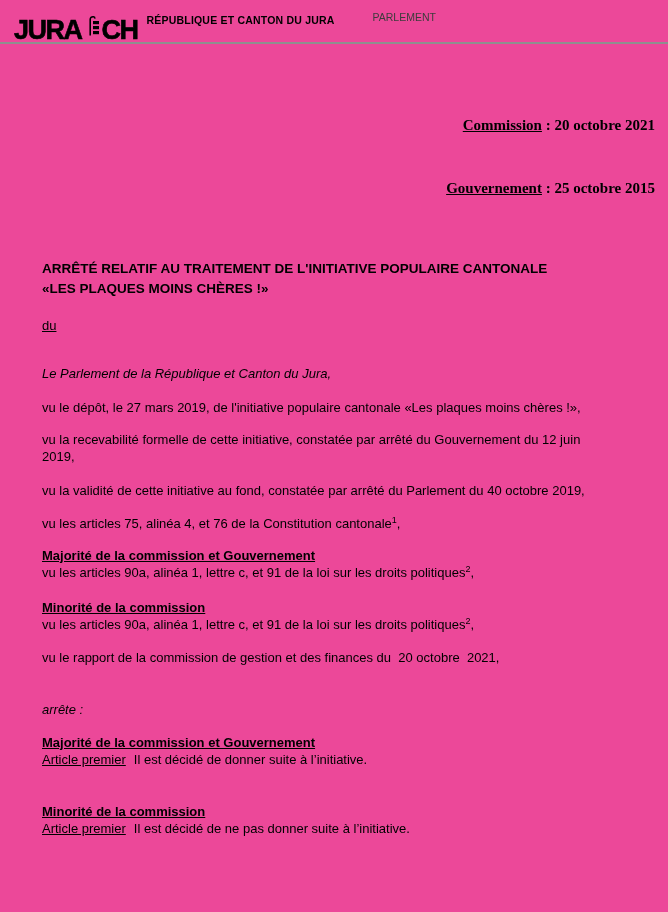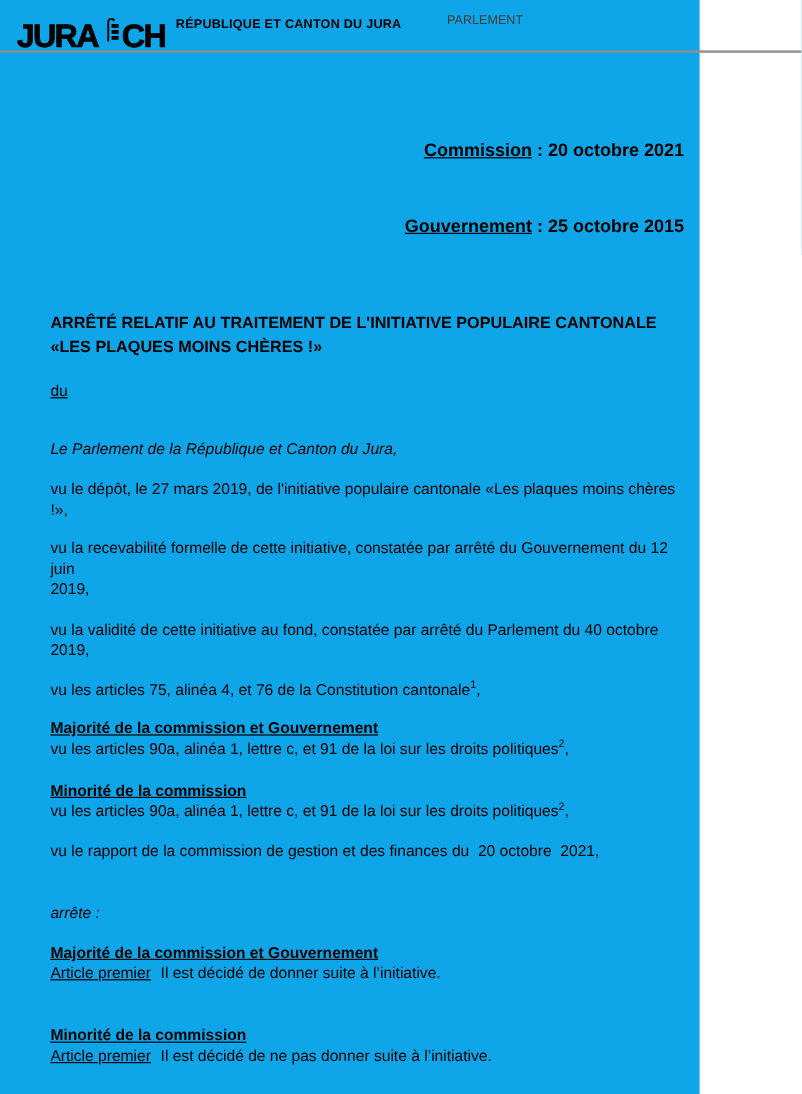--- a/index.html
+++ b/index.html
@@ -9,23 +9,23 @@
   }
   body {
     width: 668px;
     height: 912px;
     overflow: hidden;
     font-family: "Liberation Sans", "DejaVu Sans", sans-serif;
     color: #000;
   }
   .page {
     position: relative;
-    width: 583px;
+    width: 668px;
     height: 912px;
-    background: #0ea5e9;
+    background: #ec4899;
   }
 
   
   .letterhead {
     padding: 11px 0 0 14px;
   }
   .brand {
     display: flex;
     align-items: flex-end;
   }
@@ -63,20 +63,21 @@
   }
 
   
   .dates {
     margin: 29px 13px 0 0;
     text-align: right;
     font-size: 15px;
     font-weight: bold;
     line-height: 21px;
     white-space: pre;
+    font-family: Liberation Serif, serif;
   }
   .u { text-decoration: underline; }
 
   
   .content {
     margin: 0 6px 0 42px;
   }
   .title {
     margin: 18px 0 0 0;
     font-size: 13.5px;

